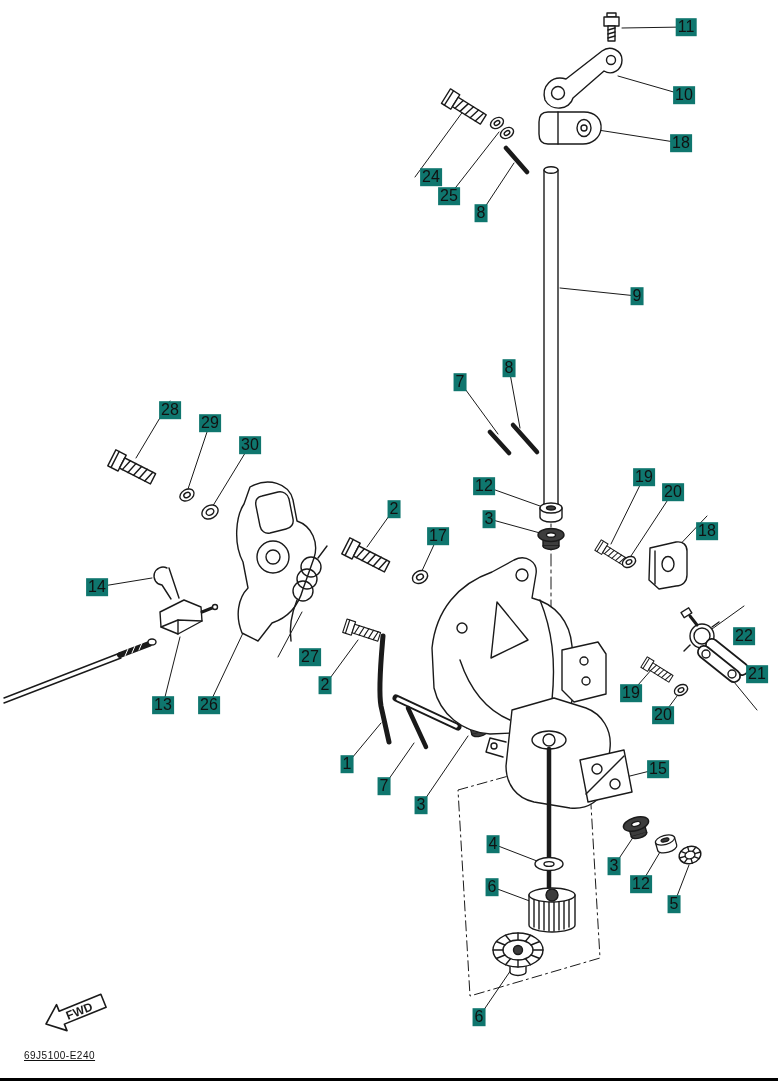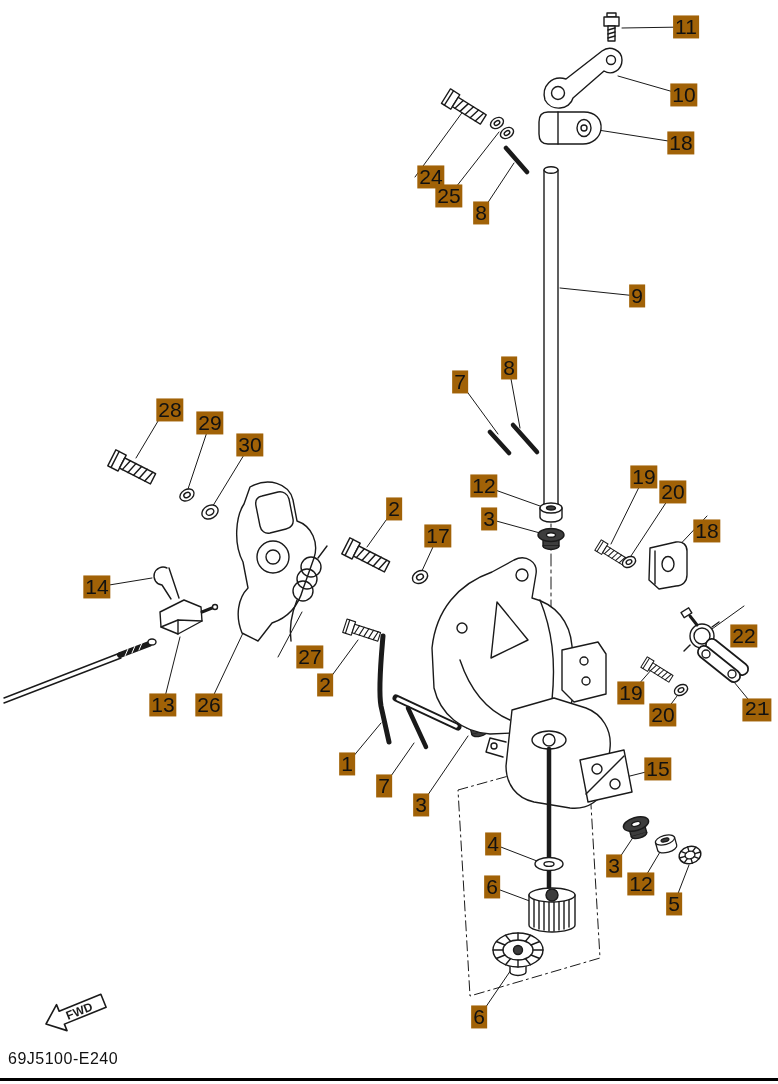--- a/index.html
+++ b/index.html
@@ -3,26 +3,27 @@
 <meta charset="utf-8">
 <style>
   html,body { margin:0; padding:0; background:#fff; }
   .stage {
     position:relative; width:778px; height:1084px; background:#ffffff;
     font-family:"Liberation Sans", sans-serif; overflow:hidden;
   }
   svg.art { position:absolute; left:0; top:0; }
   .callout {
     position:absolute; transform:translate(-50%,-50%);
-    font-size:21px; color:#111; background:#a16207; padding:0 2px; line-height:1.1;
+    font-size:16px; color:#111; background:#0f766e; padding:0 2px; line-height:1.1;
     white-space:nowrap;
   }
   .footer-code {
-    position:absolute; left:8px; top:1050px; font-size:16px; color:#111;
+    position:absolute; left:24px; top:1050px; font-size:10px; color:#111;
     letter-spacing:0.5px;
+    text-decoration:underline;
   }
   .bottom-rule {
     position:absolute; left:0; right:0; top:1078px; height:3px; background:#000;
   }
 </style>
 </head>
 <body>
 
 <div class="stage">
 
@@ -337,21 +338,21 @@
       <div class="callout" style="left: 673px; top: 492px;">20</div>
       <div class="callout" style="left: 707px; top: 516px; margin-top: 15px;">18</div>
       <div class="callout" style="left: 97px; top: 587px;">14</div>
       <div class="callout" style="left: 278px; top: 657px; margin-left: 32px;">27</div>
       <div class="callout" style="left: 325px; top: 685px;">2</div>
       <div class="callout" style="left: 744px; top: 636px; text-align: right;">22</div>
       <div class="callout" style="left: 163px; top: 705px;">13</div>
       <div class="callout" style="left: 209px; top: 705px;">26</div>
       <div class="callout" style="left: 631px; top: 693px;">19</div>
       <div class="callout" style="left: 663px; top: 715px;">20</div>
-      <div class="callout" style="left: 757px; top: 710px; font-family: Liberation Mono, monospace;">21</div>
+      <div class="callout" style="left: 757px; top: 674px;">21</div>
       <div class="callout" style="left: 347px; top: 764px;">1</div>
       <div class="callout" style="left: 384px; top: 786px;">7</div>
       <div class="callout" style="left: 421px; top: 805px;">3</div>
       <div class="callout" style="left: 658px; top: 769px;">15</div>
       <div class="callout" style="left: 493px; top: 844px;">4</div>
       <div class="callout" style="left: 614px; top: 866px;">3</div>
       <div class="callout" style="left: 641px; top: 884px;">12</div>
       <div class="callout" style="left: 674px; top: 904px;">5</div>
       <div class="callout" style="left: 492px; top: 887px;">6</div>
       <div class="callout" style="left: 479px; top: 1017px;">6</div>

